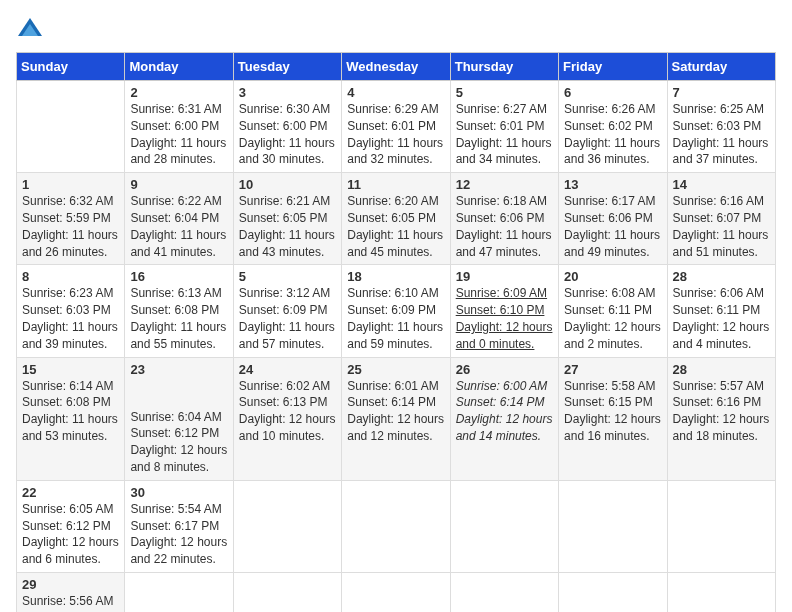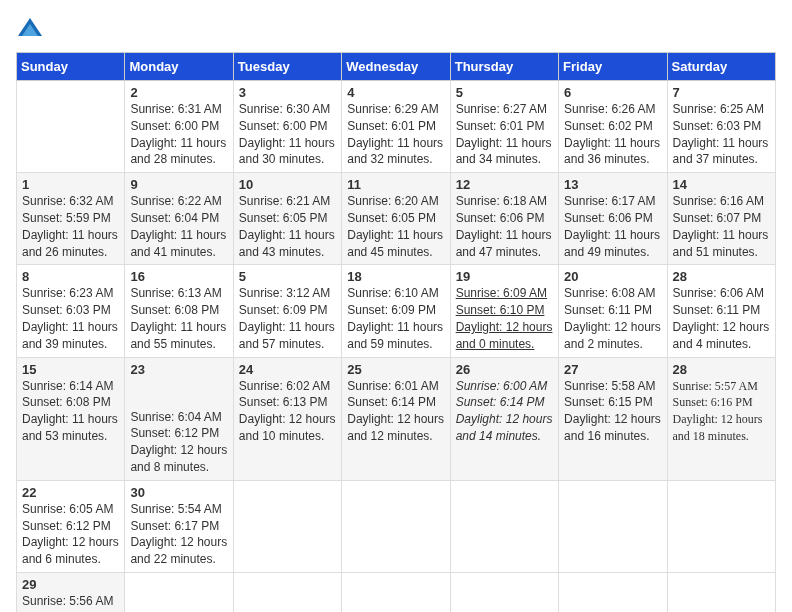--- a/index.html
+++ b/index.html
@@ -311,21 +311,21 @@
         </td>
         <td>
           <span class="day-number">27</span>
           <div class="day-info" style="white-space: pre-line;">Sunrise: 5:58 AM
 Sunset: 6:15 PM
 Daylight: 12 hours
 and 16 minutes.</div>
         </td>
         <td>
           <span class="day-number">28</span>
-          <div class="day-info" style="white-space: pre-line; font-family: Liberation Serif, serif;">Sunrise: 5:57 AM
+          <div class="day-info" style="white-space: pre-line;">Sunrise: 5:57 AM
 Sunset: 6:16 PM
 Daylight: 12 hours
 and 18 minutes.</div>
         </td>
       </tr>
       <tr>
         <td>
           <span class="day-number">22</span>
           <div class="day-info" style="white-space: pre-line;">Sunrise: 6:05 AM
 Sunset: 6:12 PM

